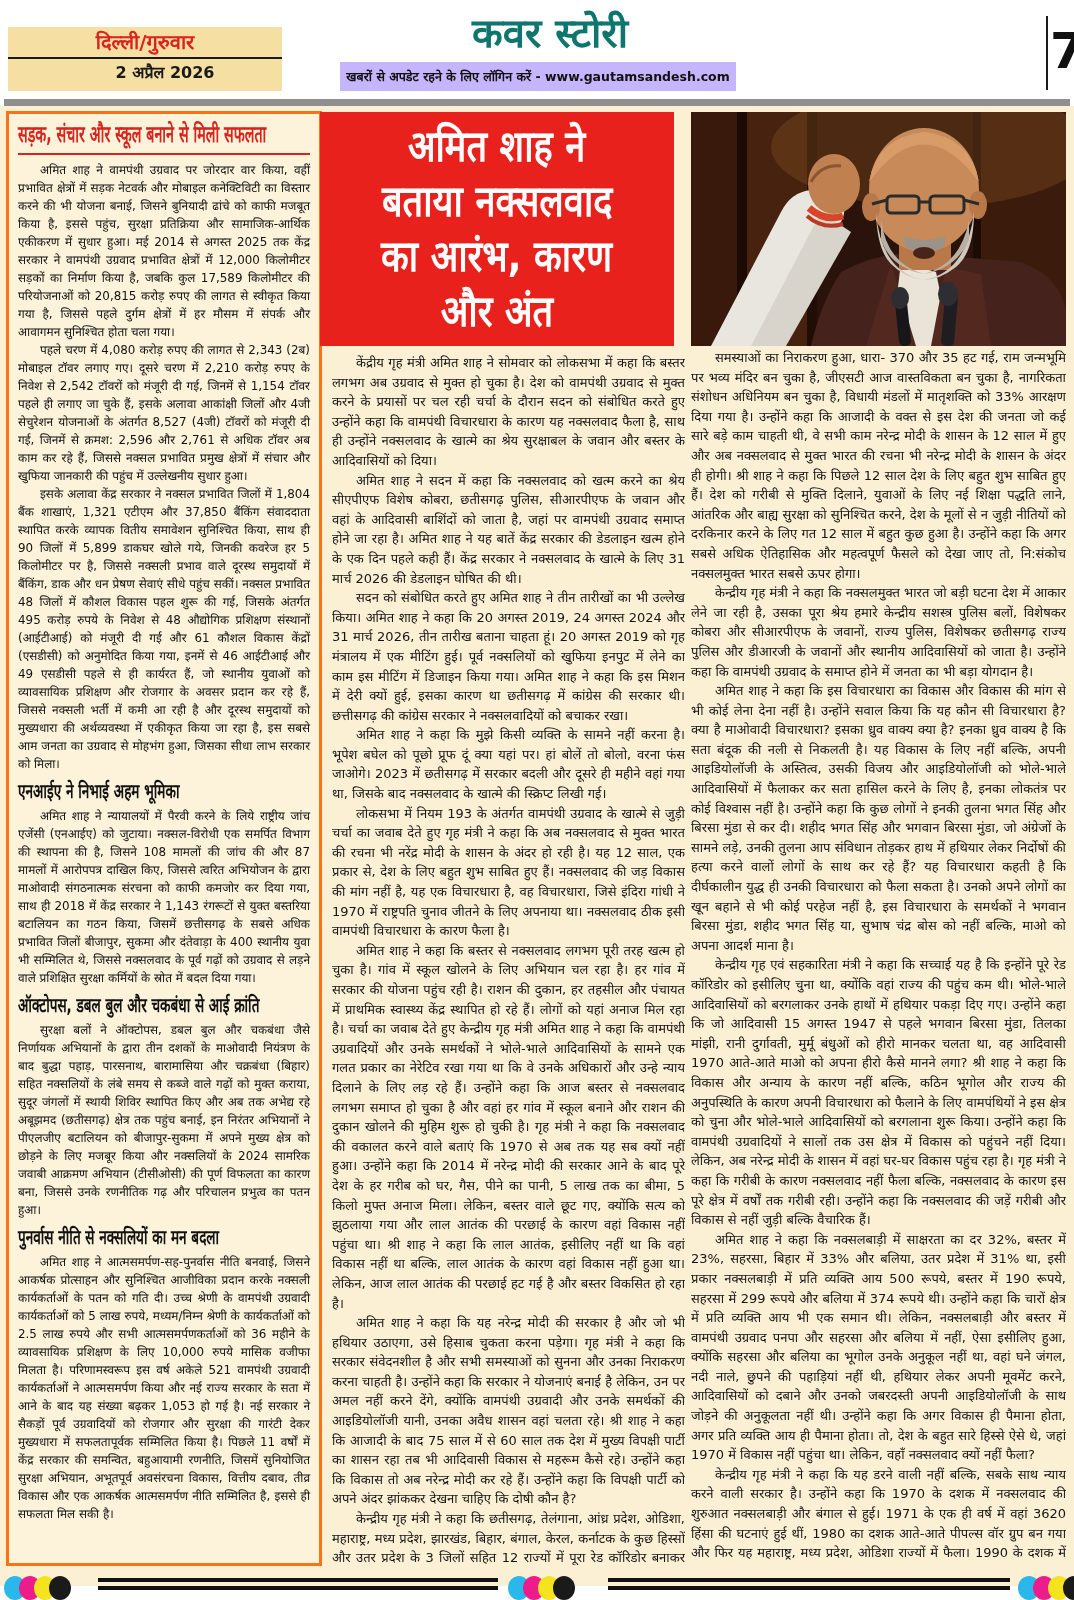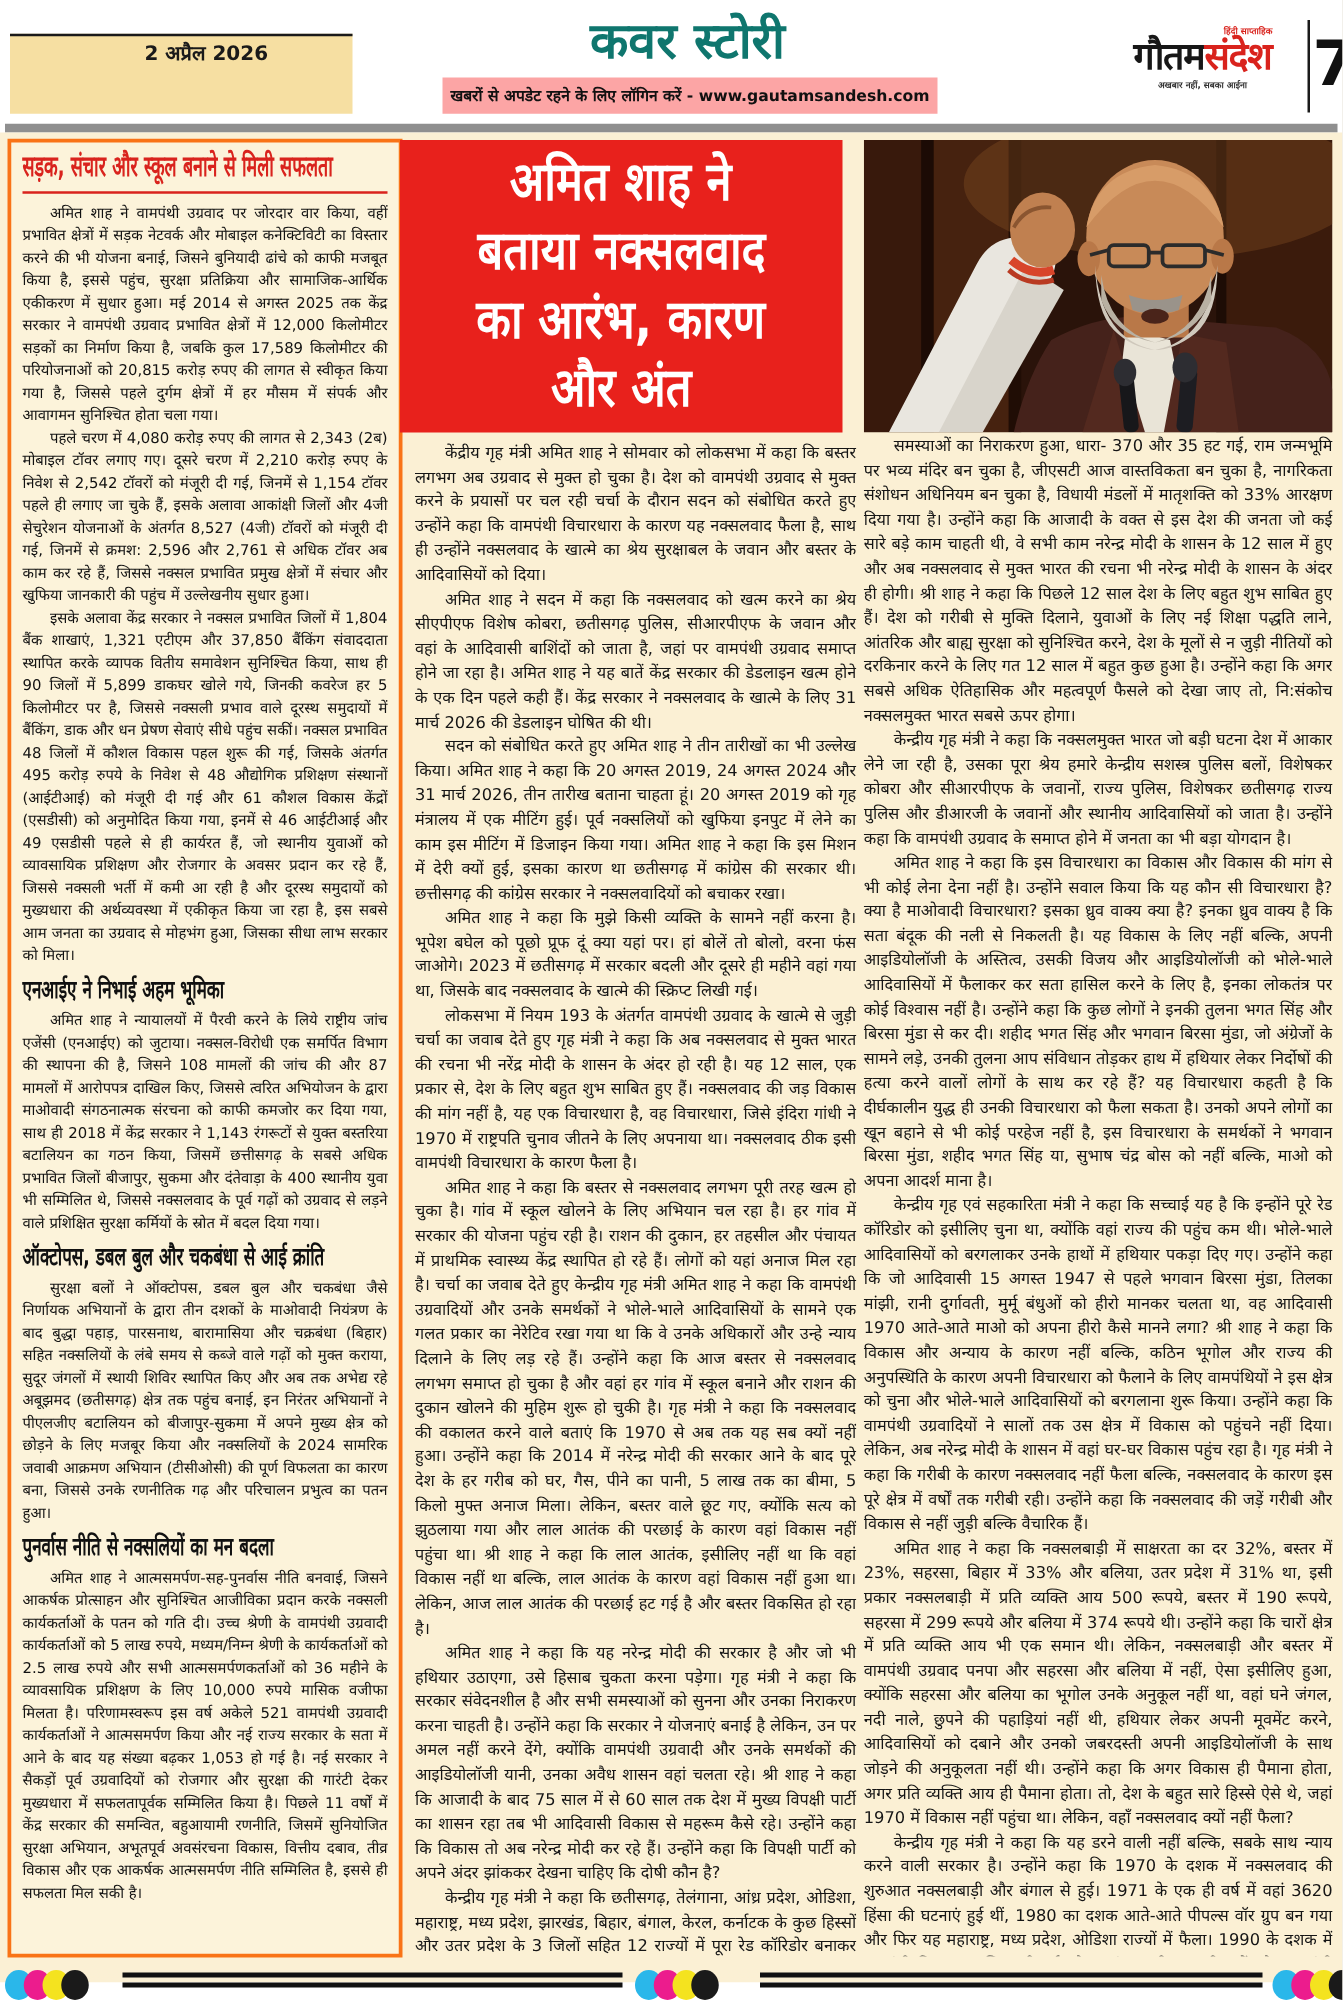--- a/index.html
+++ b/index.html
@@ -8,21 +8,21 @@
     position:relative; width:1074px; height:1600px; background:#ffffff;
     font-family:"DejaVu Sans", sans-serif; overflow:hidden; margin:0 auto;
   }
   
   .datebox{ position:absolute; left:8px; top:27px; width:274px; height:64px; background:#f6dfa2; text-align:center; }
   .datebox .d1{ color:#d9231d; font-weight:bold; font-size:20px; line-height:30px; }
   .datebox .rule{ height:2px; background:#1a1a1a; width:100%; }
   .datebox .d2{ color:#1a1a1a; font-weight:bold; font-size:16px; line-height:28px;margin-left:40px; }
   .cover-title{ position:absolute; left:340px; top:8px; width:420px; text-align:center;
     color:#0f766e; font-weight:bold; font-size:40px; line-height:50px; }
-  .login-strip{ position:absolute; left:354px; top:62px; width:396px; height:29px; background:#fca5a5;
+  .login-strip{ position:absolute; left:340px; top:62px; width:396px; height:29px; background:#c4b5fd;
     font-size:12.5px; font-weight:bold; color:#111; text-align:center; line-height:29px; white-space:nowrap; overflow:hidden; }
   .masthead{ position:absolute; left:878px; top:20px; width:168px; text-align:center; }
   .masthead .tiny-top{ font-size:7px; color:#d9231d; font-weight:bold; text-align:right; padding-right:28px;}
   .masthead .logo{ font-size:30px; font-weight:bold; line-height:34px; letter-spacing:-1px; white-space:nowrap;}
   .masthead .logo .lb{ color:#171717; } .masthead .logo .lr{ color:#d9231d; }
   .masthead .tiny-bot{ font-size:7px; color:#333; font-weight:bold; }
   .pageno-rule{ position:absolute; left:1046px; top:16px; width:2px; height:74px; background:#1a1a1a; }
   .pageno{ position:absolute; left:1050px; top:18px; width:24px; font-size:50px; font-weight:bold; color:#111; line-height:66px;}
   .graybar{ position:absolute; left:4px; top:99px; width:1066px; height:7px; background:#8f8f8f; }
   
@@ -55,32 +55,28 @@
   .bar{ position:absolute; height:4px; background:#111; }
   .bar1a{ left:98px;  top:1578px; width:400px; } .bar1b{ left:98px;  top:1586px; width:400px; }
   .bar2a{ left:608px; top:1578px; width:402px; } .bar2b{ left:608px; top:1586px; width:402px; }
 </style>
 </head>
 <body>
 
 <div class="page">
 
   <div class="datebox">
+    <div class="d1">दिल्ली/गुरुवार</div>
     <div class="rule"></div>
     <div class="d2">2 अप्रैल 2026</div>
   </div>
 
   <div class="cover-title">कवर स्टोरी</div>
   <div class="login-strip">खबरों से अपडेट रहने के लिए लॉगिन करें - www.gautamsandesh.com</div>
 
-  <div class="masthead">
-    <div class="tiny-top">हिंदी साप्ताहिक</div>
-    <div class="logo"><span class="lb">गौतम</span><span class="lr">संदेश</span></div>
-    <div class="tiny-bot">अखबार नहीं, सबका आईना</div>
-  </div>
   <div class="pageno-rule"></div>
   <div class="pageno">7</div>
 
   <div class="graybar"></div>
   <div class="content-bg"></div>
 
   <div class="left-col">
     <div class="left-head">सड़क, संचार और स्कूल बनाने से मिली सफलता</div>
     <div class="left-head-rule"></div>
     <div>

